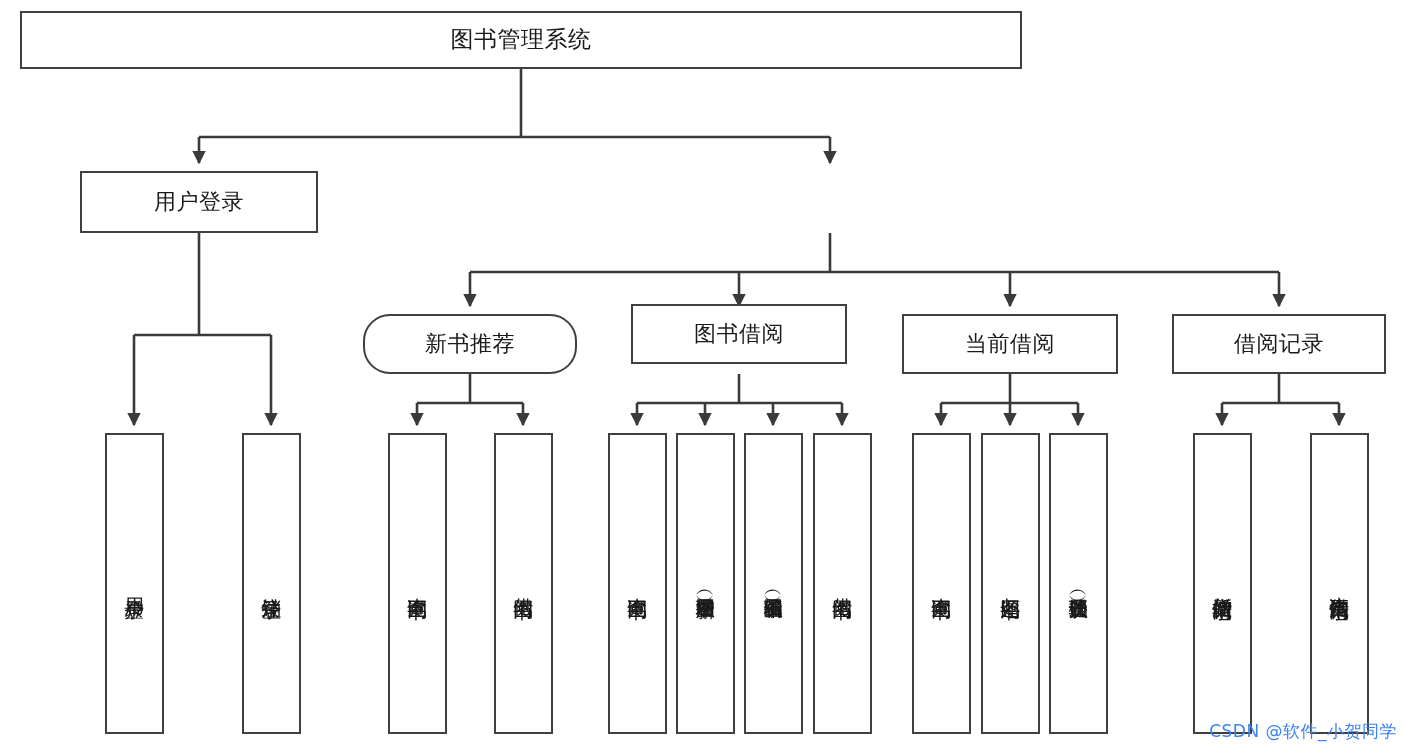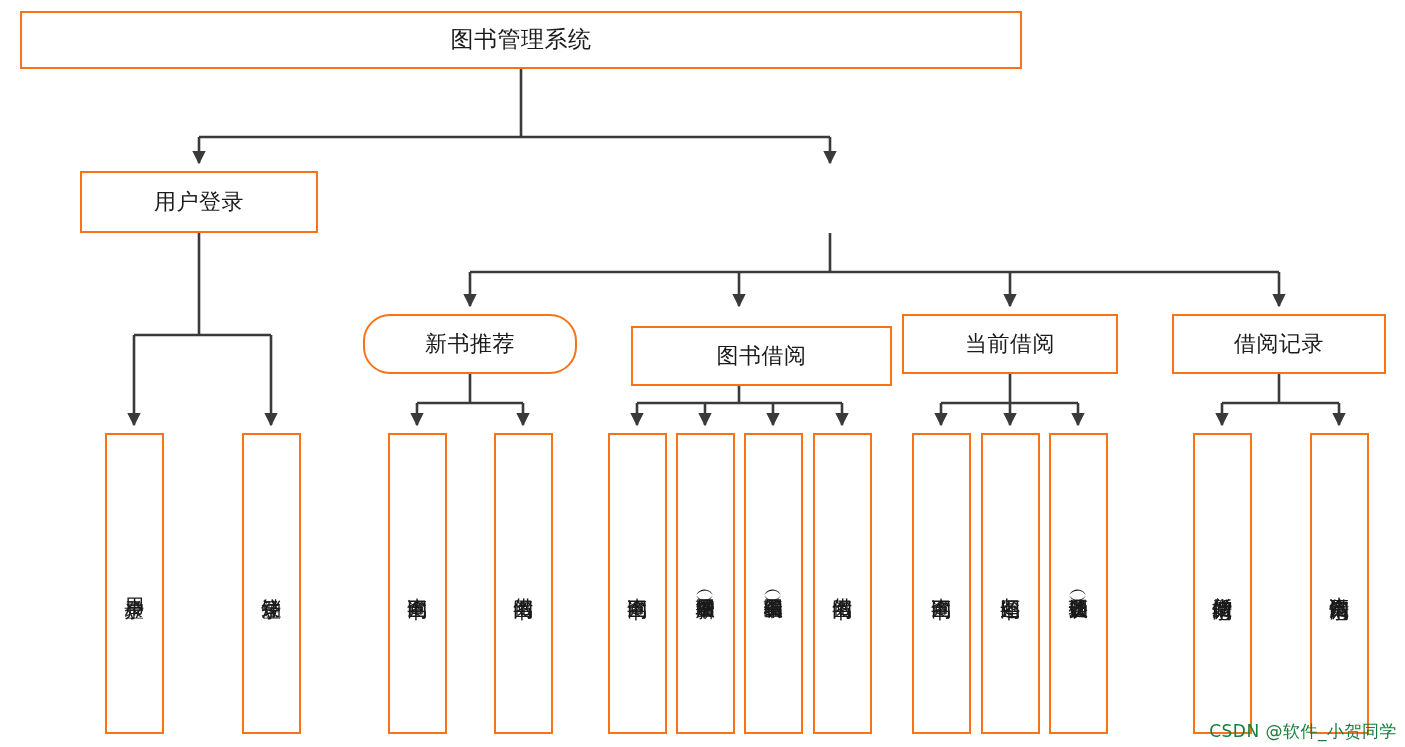--- a/index.html
+++ b/index.html
@@ -20,21 +20,21 @@
   #edges {
     position: absolute;
     left: 0;
     top: 0;
     width: 1405px;
     height: 747px;
   }
   .node {
     position: absolute;
     box-sizing: border-box;
-    border: 2px solid #f97316;
+    border: 2px solid #404040;
     background: #ffffff;
     color: #1a1a1a;
     display: flex;
     align-items: center;
     justify-content: center;
     text-align: center;
     z-index: 2;
   }
   .node.horiz {
     font-size: 22px;
@@ -54,21 +54,21 @@
     letter-spacing: 0px;
   }
   .node.root {
     font-size: 23px;
   }
   #watermark {
     position: absolute;
     right: 8px;
     bottom: 4px;
     font-size: 17px;
-    color: #15803d;
+    color: #3b82f6;
     z-index: 5;
     white-space: nowrap;
     letter-spacing: 0.5px;
   }
 </style>
 </head>
 <body>
 
 <div id="canvas">
 
@@ -123,21 +123,21 @@
       <path d="M 1222 403 L 1222 425" marker-end="url(#arrow)"></path>
       <path d="M 1339 403 L 1339 425" marker-end="url(#arrow)"></path>
     </g>
   </svg>
 
   <div class="node horiz root" style="left:20px; top:11px; width:1002px; height:58px;">图书管理系统</div>
 
   <div class="node horiz" style="left:80px; top:171px; width:238px; height:62px;">用户登录</div>
 
   <div class="node horiz" style="left:363px; top:314px; width:214px; height:60px;border-radius:27px;">新书推荐</div>
-  <div class="node horiz" style="left:631px; top:326px; width:261px; height:60px;">图书借阅</div>
+  <div class="node horiz" style="left:631px; top:304px; width:216px; height:60px;">图书借阅</div>
   <div class="node horiz" style="left:1172px; top:314px; width:214px; height:60px;">借阅记录</div>
   <div class="node horiz" style="left:902px; top:314px; width:216px; height:60px;">当前借阅</div>
 
   <div class="node vert" style="left:105px; top:433px; width:59px; height:301px;">用户登录</div>
   <div class="node vert" style="left:242px; top:433px; width:59px; height:301px;">注销登录</div>
 
   <div class="node vert" style="left:388px; top:433px; width:59px; height:301px;">查询图书</div>
   <div class="node vert" style="left:494px; top:433px; width:59px; height:301px;">借阅图书</div>
 
   <div class="node vert" style="left:608px; top:433px; width:59px; height:301px;">查询图书</div>

